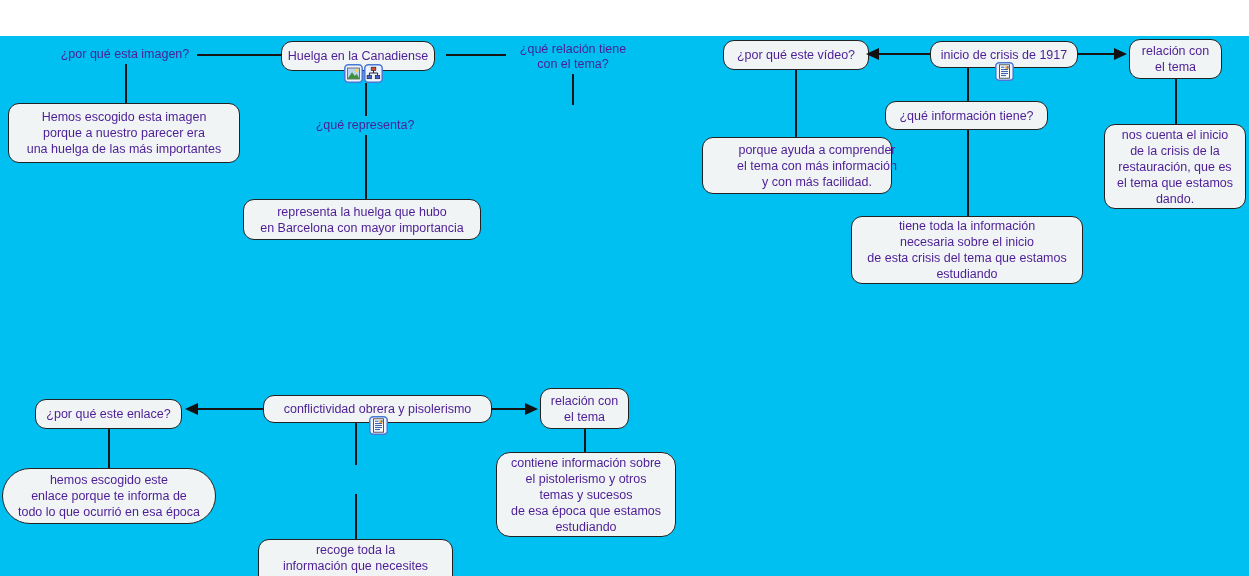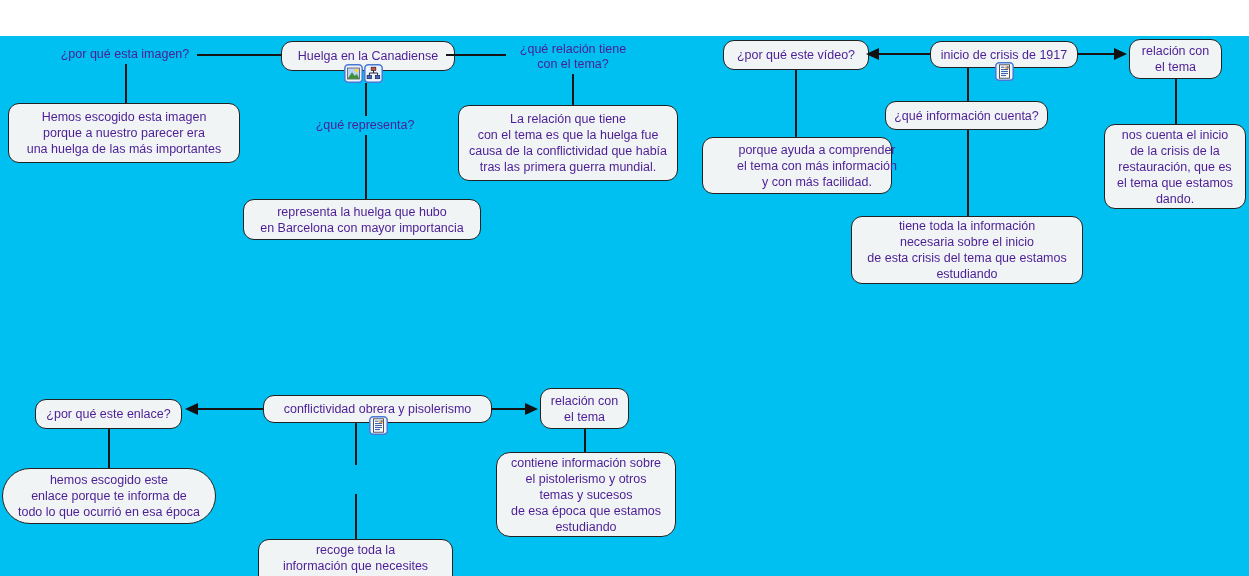--- a/index.html
+++ b/index.html
@@ -48,21 +48,21 @@
 </head>
 <body>
 
 <div id="canvas">
 
   <div class="linktext" style="left:40px;top:11px;width:170px;">¿por qué esta imagen?</div>
 
   <div class="hline" style="left:197px;top:18px;width:84px;"></div>
   <div class="vline" style="left:125px;top:28px;height:39px;"></div>
 
-  <div class="node" style="left:281px;top:5px;width:174px;height:30px;">Huelga en la Canadiense</div>
+  <div class="node" style="left:281px;top:5px;width:154px;height:30px;">Huelga en la Canadiense</div>
 
   <div class="res-icons" style="left:344px;top:28px;">
     <svg class="res-icon" viewBox="0 0 19 19">
       <rect x="0.8" y="0.8" width="17.4" height="17.4" rx="3.5" fill="#eef4fe" stroke="#4a77d4" stroke-width="1.5"></rect>
       <rect x="3.5" y="4" width="12" height="11" fill="#b8d4f2" stroke="#555" stroke-width="0.8"></rect>
       <circle cx="12.6" cy="6.6" r="1.8" fill="#ffd43a"></circle>
       <polygon points="3.5,15 8,8.2 10.8,12 12.8,10 15.5,15" fill="#3f8f3f"></polygon>
     </svg>
     <svg class="res-icon" viewBox="0 0 19 19">
       <rect x="0.8" y="0.8" width="17.4" height="17.4" rx="3.5" fill="#eef4fe" stroke="#4a77d4" stroke-width="1.5"></rect>
@@ -82,24 +82,20 @@
   <div class="vline" style="left:365px;top:99px;height:64px;"></div>
 
   <div class="node" style="left:243px;top:163px;width:238px;height:41px;">representa la huelga que hubo
 en Barcelona con mayor importancia</div>
 
   <div class="hline" style="left:446px;top:18px;width:60px;"></div>
   <div class="linktext" style="left:505px;top:6px;width:136px;">¿qué relación tiene
 con el tema?</div>
   <div class="vline" style="left:572px;top:38px;height:31px;"></div>
 
-  <div class="node" style="left:458px;top:69px;width:220px;height:76px;">La relación que tiene
-con el tema es que la huelga fue
-causa de la conflictividad que había
-tras las primera guerra mundial.</div>
 
   <div class="node" style="left:723px;top:4px;width:146px;height:30px;">¿por qué este vídeo?</div>
 
   <div class="arrow-left" style="left:866px;top:12px;"></div>
   <div class="hline" style="left:879px;top:17px;width:51px;"></div>
 
   <div class="node" style="left:930px;top:5px;width:148px;height:27px;">inicio de crisis de 1917</div>
 
   <div class="res-icons" style="left:995px;top:26px;">
     <svg class="res-icon" viewBox="0 0 19 19">
@@ -116,21 +112,21 @@
 
   <div class="node" style="left:1129px;top:3px;width:93px;height:40px;">relación con
 el tema</div>
 
   <div class="vline" style="left:795px;top:34px;height:67px;"></div>
   <div class="node" style="left:702px;top:101px;width:190px;height:57px;padding-left:44px;">porque ayuda a comprender
 el tema con más información
 y con más facilidad.</div>
 
   <div class="vline" style="left:967px;top:32px;height:33px;"></div>
-  <div class="node" style="left:885px;top:65px;width:163px;height:29px;">¿qué información cuenta?</div>
+  <div class="node" style="left:885px;top:65px;width:163px;height:29px;">¿qué información tiene?</div>
 
   <div class="vline" style="left:967px;top:94px;height:86px;"></div>
   <div class="node" style="left:851px;top:180px;width:232px;height:68px;">tiene toda la información
 necesaria sobre el inicio
 de esta crisis del tema que estamos
 estudiando</div>
 
   <div class="vline" style="left:1175px;top:43px;height:45px;"></div>
   <div class="node" style="left:1104px;top:88px;width:142px;height:85px;">nos cuenta el inicio
 de la crisis de la

